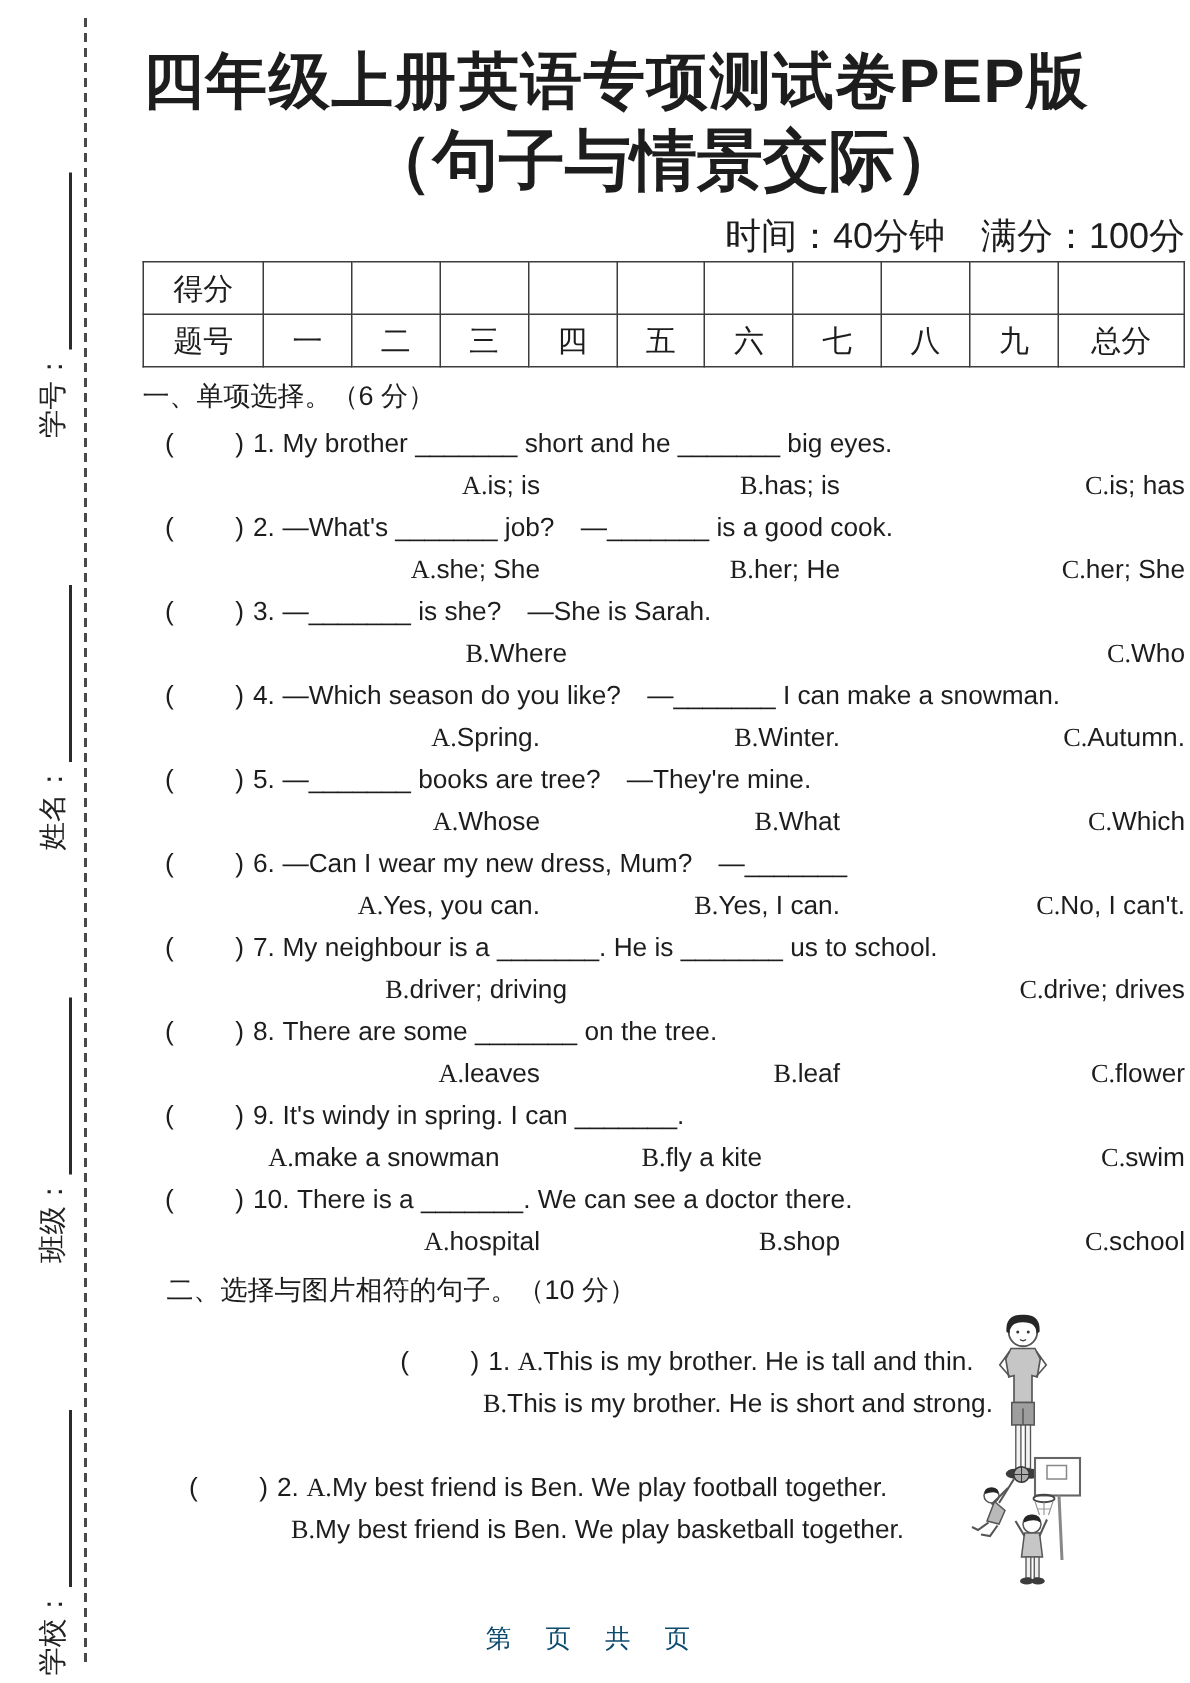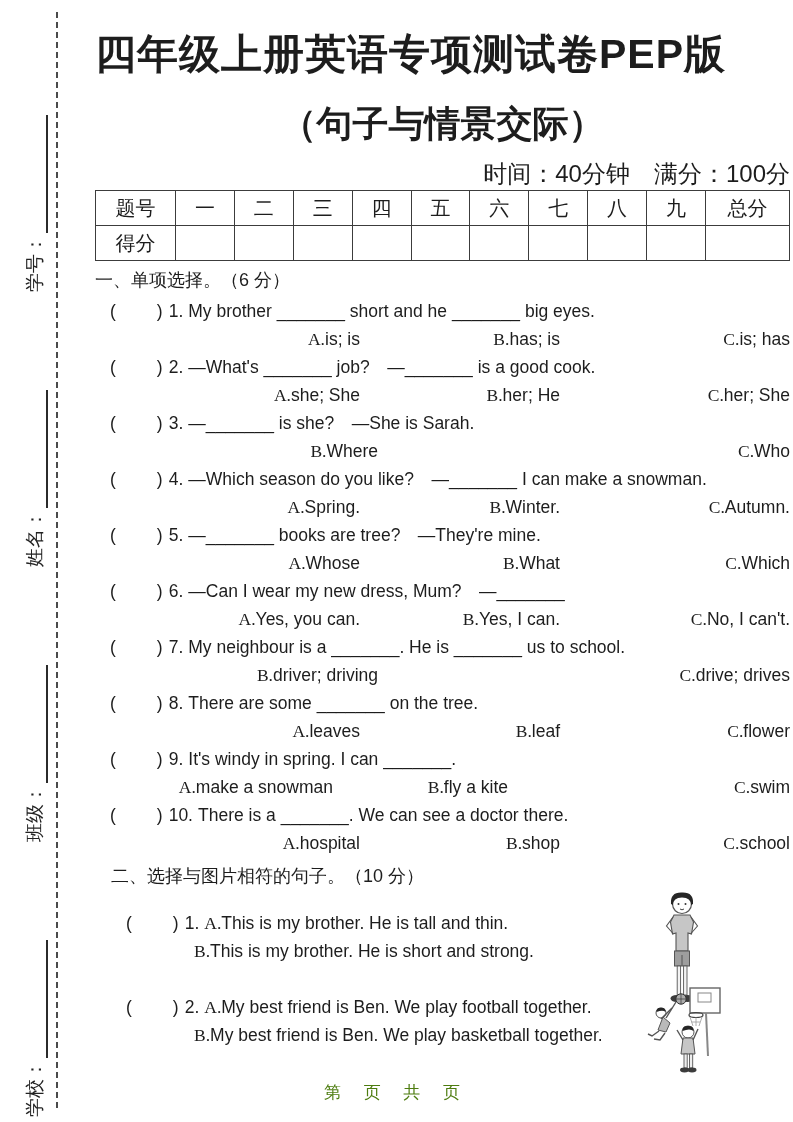--- a/index.html
+++ b/index.html
@@ -31,22 +31,22 @@
   }
 
   
   .main { position:absolute; left:95px; top:0; width:695px; }
 
   .title {
     margin-top:28px; 
     font-size:41px; font-weight:bold; letter-spacing:1px; line-height:52px;
   }
   .subtitle {
-    margin-top:22px; text-align:center;
-    font-size:36px; font-weight:bold; line-height:44px;
+    margin-top:6px; text-align:center;
+    font-size:44px; font-weight:bold; line-height:44px;
   }
   .meta { margin-top:16px; text-align:right; font-size:24px; line-height:24px; }
 
   table.score {
     margin-top:4px; width:100%; border-collapse:collapse; table-layout:fixed;
     font-size:20px;
   }
   table.score td { border:1.6px solid #3c3c3c; text-align:center; height:35px; }
 
   .sec-heading { margin-top:8px; font-size:18px; line-height:22px; margin-bottom:6px; }
@@ -56,30 +56,30 @@
   .qnum { margin:0 5px 0 4px; }
   .letter { font-family:"Liberation Serif", serif; }
   .opt-row { padding-left:83px; line-height:28px; font-size:17.5px; display:flex;text-align:right; }
   .opt-a { width:182px; flex:none; }
   .opt-b { width:200px; flex:none; }
   .opt-c { flex:1; }
   .tight .opt-a { width:155px; }
   .tight .opt-b { width:175px; }
 
   .section2 { position:relative;margin-left:16px; }
-  .s2-q1 { margin-top:22px; }
+  .s2-q1 { margin-top:22px;text-align:center; }
   .s2-q2 { margin-top:28px; }
   .indent2 { padding-left:83px; }
 
   .img-boy { position:absolute; right:84px; top:24px; }
   .img-bball { position:absolute; right:66px; top:121px; }
 
   .footer {
     position:absolute; bottom:18px; left:0; width:793px;
-    text-align:center; font-size:17px; letter-spacing:9px; color:#4d7c0f;
+    text-align:center; font-size:17px; letter-spacing:9px; color:#0c4a6e;
   }
 </style>
 </head>
 <body>
 
 <div class="dash-line"></div>
 <div class="sidebar-strip">
   <span class="sfield">
     <span>学校：</span>
       <span class="wline"></span>
@@ -112,44 +112,44 @@
         <col>
         <col>
         <col>
         <col>
         <col>
         <col>
         <col style="width:84px">
     </colgroup>
     <tbody>
         <tr>
+      <td>得分</td>
+      <td></td>
+      <td></td>
+      <td></td>
+      <td></td>
+      <td></td>
+      <td></td>
+      <td></td>
+      <td></td>
+      <td></td>
+      <td></td>
+    </tr>
+    <tr>
       <td>题号</td>
       <td>一</td>
       <td>二</td>
       <td>三</td>
       <td>四</td>
       <td>五</td>
       <td>六</td>
       <td>七</td>
       <td>八</td>
       <td>九</td>
       <td>总分</td>
-    </tr>
-    <tr>
-      <td>得分</td>
-      <td></td>
-      <td></td>
-      <td></td>
-      <td></td>
-      <td></td>
-      <td></td>
-      <td></td>
-      <td></td>
-      <td></td>
-      <td></td>
     </tr>
   </tbody>
     </table>
 
   <div class="sec-heading">一、单项选择。（6 分）</div>
 
   <div>
     <div class="q-line"><span class="paren">(　　)</span><span class="qnum">1.</span><span>My brother _______ short and he _______ big eyes.</span></div>
     <div class="opt-row">
       <span class="opt-a"><span class="letter">A.</span><span>is; is</span></span>

